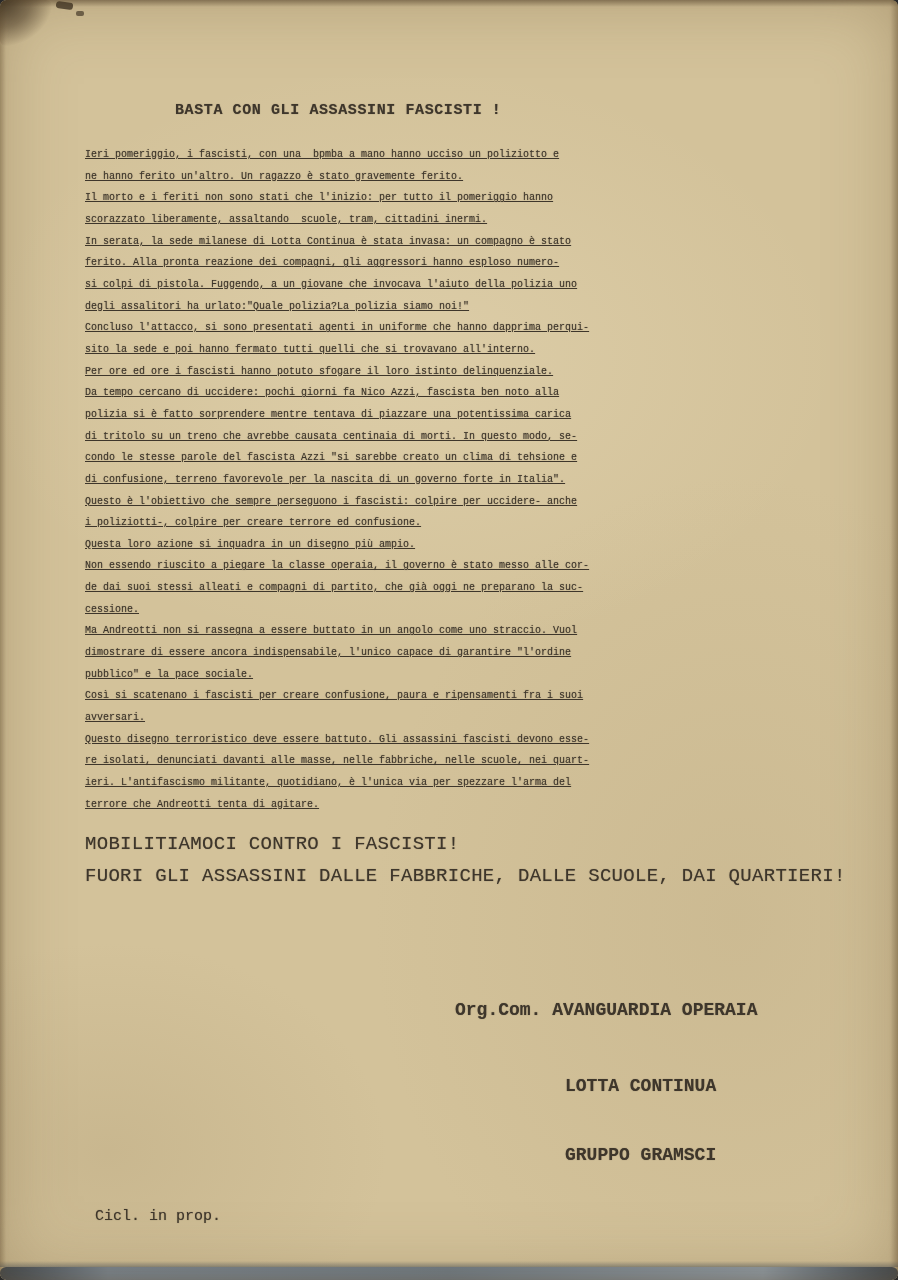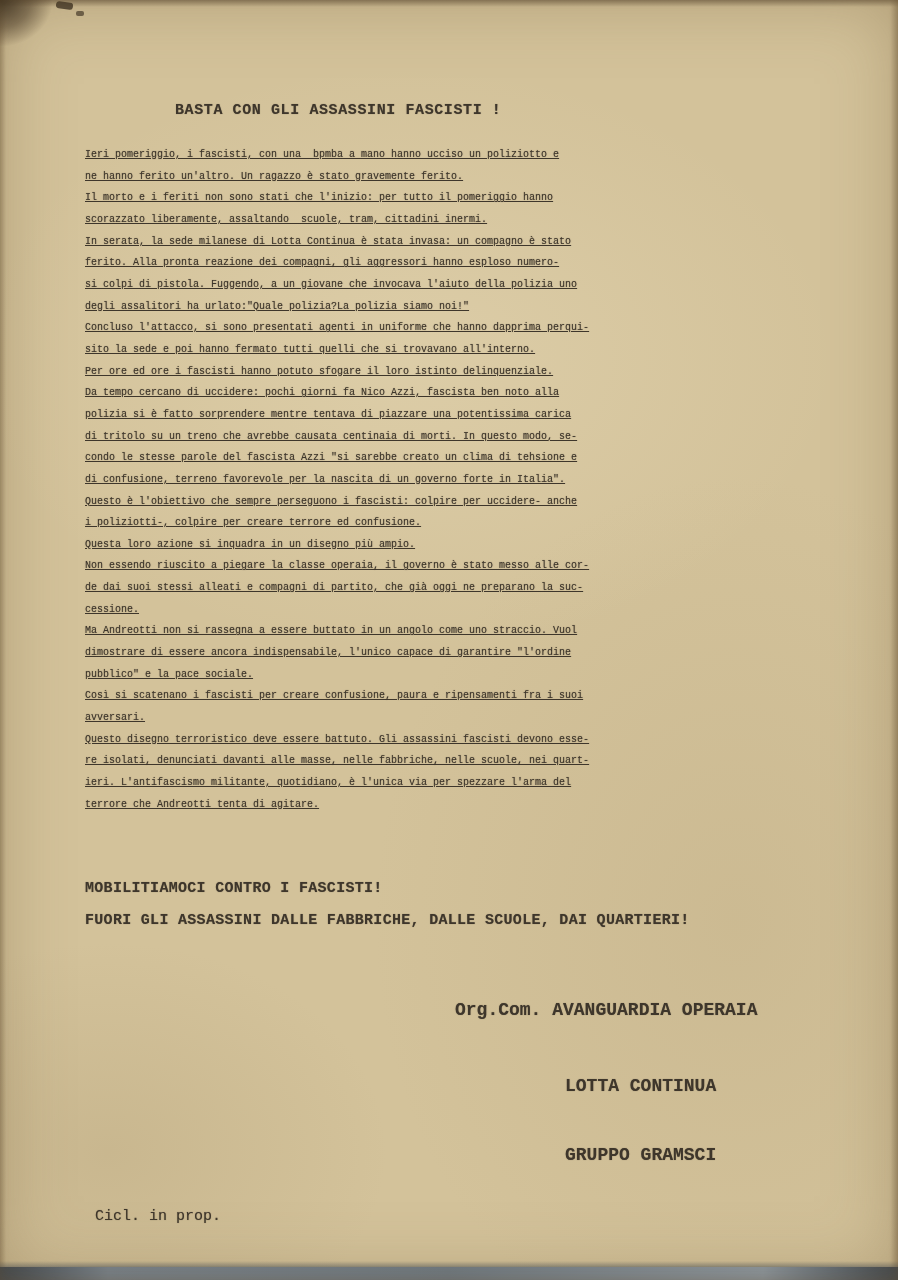--- a/index.html
+++ b/index.html
@@ -1,20 +1,20 @@
 <!DOCTYPE html>
 <html style="--paper: #d3c29a; --ink: #3e362b; --scan_edge: #6d7a86;"><head>
 <meta charset="utf-8">
 <style>
   :root {
     --paper: #d3c29a;
     --ink: #3e362b;
     --scan_edge: #6d7a86;
   }
-  * { box-sizing: border-box; }
+  * { box-sizing: border-box; border-radius: 6px; }
   html, body { margin: 0; padding: 0; background: #2a2a2a; }
   .page {
     position: relative;
     width: 898px;
     height: 1280px;
     margin: 0 auto;
     overflow: hidden;
     background:
       radial-gradient(ellipse 620px 420px at 45% 28%, rgba(242,230,198,0.30), rgba(242,230,198,0) 70%),
       radial-gradient(ellipse 520px 640px at 82% 72%, rgba(178,158,118,0.22), rgba(178,158,118,0) 70%),
@@ -46,23 +46,23 @@
     position: absolute;
     left: 85px; top: 144px;
     width: 790px;
     font-size: 10px;
     line-height: 21.65px;
     text-decoration: underline;
   }
   .bline { white-space: pre; }
   .slogans-block {
     position: absolute;
-    left: 85px; top: 878px;
-    font-size: 15px;
-    font-weight: bold;
+    left: 85px; top: 834px;
+    font-size: 19px;
+    font-weight: normal;
     line-height: 21px;
   }
   .slogan { margin-bottom: 11px; white-space: pre; letter-spacing: 0.3px; }
   .signature-block {
     position: absolute;
     left: 455px; top: 955px;
     font-size: 18px;
     font-weight: bold;
     line-height: 22px;
   }

